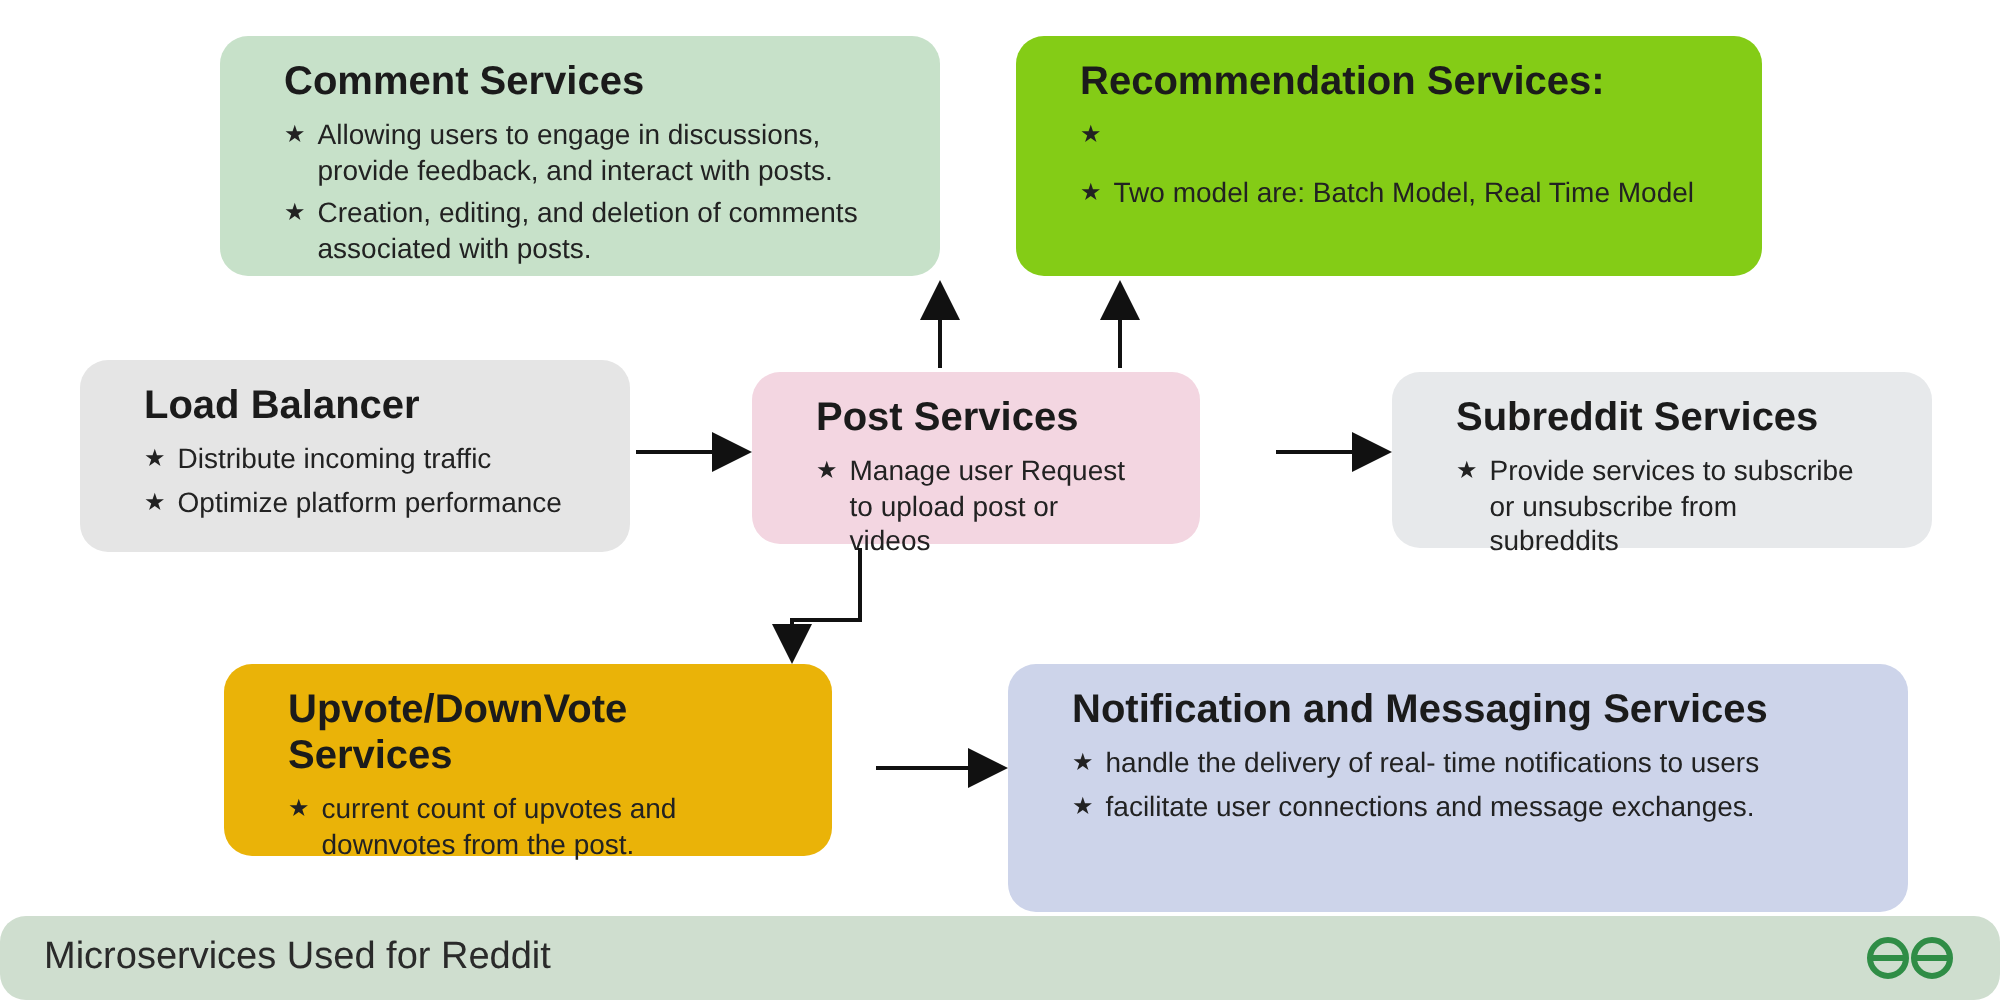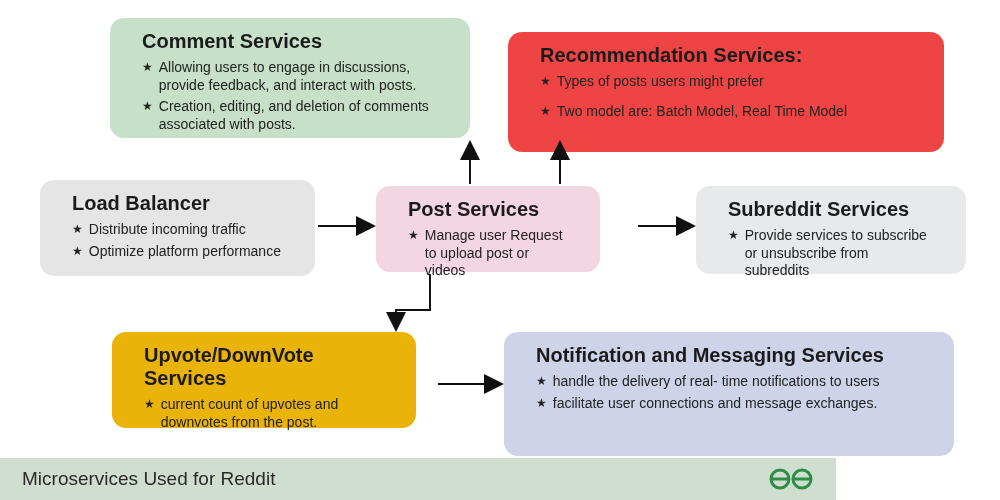--- a/index.html
+++ b/index.html
@@ -2,21 +2,21 @@
 <html><head>
 <meta charset="utf-8">
 <style>
   * { box-sizing: border-box; margin: 0; padding: 0; }
   html, body { width: 1000px; height: 500px; font-family: "Segoe UI", Arial, sans-serif; background: #fff; overflow: hidden; }
   .stage { position: relative; width: 1000px; height: 500px; }
   .box { position: absolute; border-radius: 14px; padding: 12px 32px; }
   .title { font-weight: 700; font-size: 20px; color: #1b1b1b; margin-bottom: 6px; }
   .bullet { font-size: 14px; color: #222; display: flex; gap: 6px; align-items: flex-start; line-height: 1.25; margin-top: 4px; }
   .bullet .star { font-size: 12px; line-height: 1.4; }
-  .footer { position: absolute; left: 0; bottom: 0; width: 836px; height: 42px; background: #cfdecf; display: flex; align-items: center; padding: 0 22px; justify-content: space-between; }
+  .footer { position: absolute; left: 0; bottom: 0; width: 1000px; height: 42px; background: #cfdecf; display: flex; align-items: center; padding: 0 22px; justify-content: space-between; border-radius: 13px; }
   .footer-title { font-size: 19px; color: #2a2a2a; }
   .logo svg { display: block; }
   svg.arrows { position: absolute; left: 0; top: 0; width: 1000px; height: 500px; pointer-events: none; }
 </style>
 </head>
 <body>
 
 <div class="stage">
 
   <div class="box" style="left:110px; top:18px; width:360px; height:120px; background:#c7e1c9;">
@@ -24,25 +24,24 @@
     <div class="bullet">
         <span class="star">★</span>
         <span>Allowing users to engage in discussions, provide feedback, and interact with posts.</span>
       </div>
     <div class="bullet">
         <span class="star">★</span>
         <span>Creation, editing, and deletion of comments associated with posts.</span>
       </div>
   </div>
 
-  <div class="box" style="left:508px; top:18px; width:436px; height:120px; background:#ef4444;margin-top:14px;">
+  <div class="box" style="left:508px; top:18px; width:373px; height:120px; background:#84cc16;">
     <div class="title">Recommendation Services:</div>
     <div class="bullet">
         <span class="star">★</span>
-        <span>Types of posts users might prefer</span>
       </div>
     <div class="bullet" style="margin-top:12px;">
         <span class="star">★</span>
         <span>Two model are: Batch Model, Real Time Model</span>
       </div>
   </div>
 
   <div class="box" style="left:40px; top:180px; width:275px; height:96px; background:#e5e5e5;">
     <div class="title">Load Balancer</div>
     <div class="bullet">

